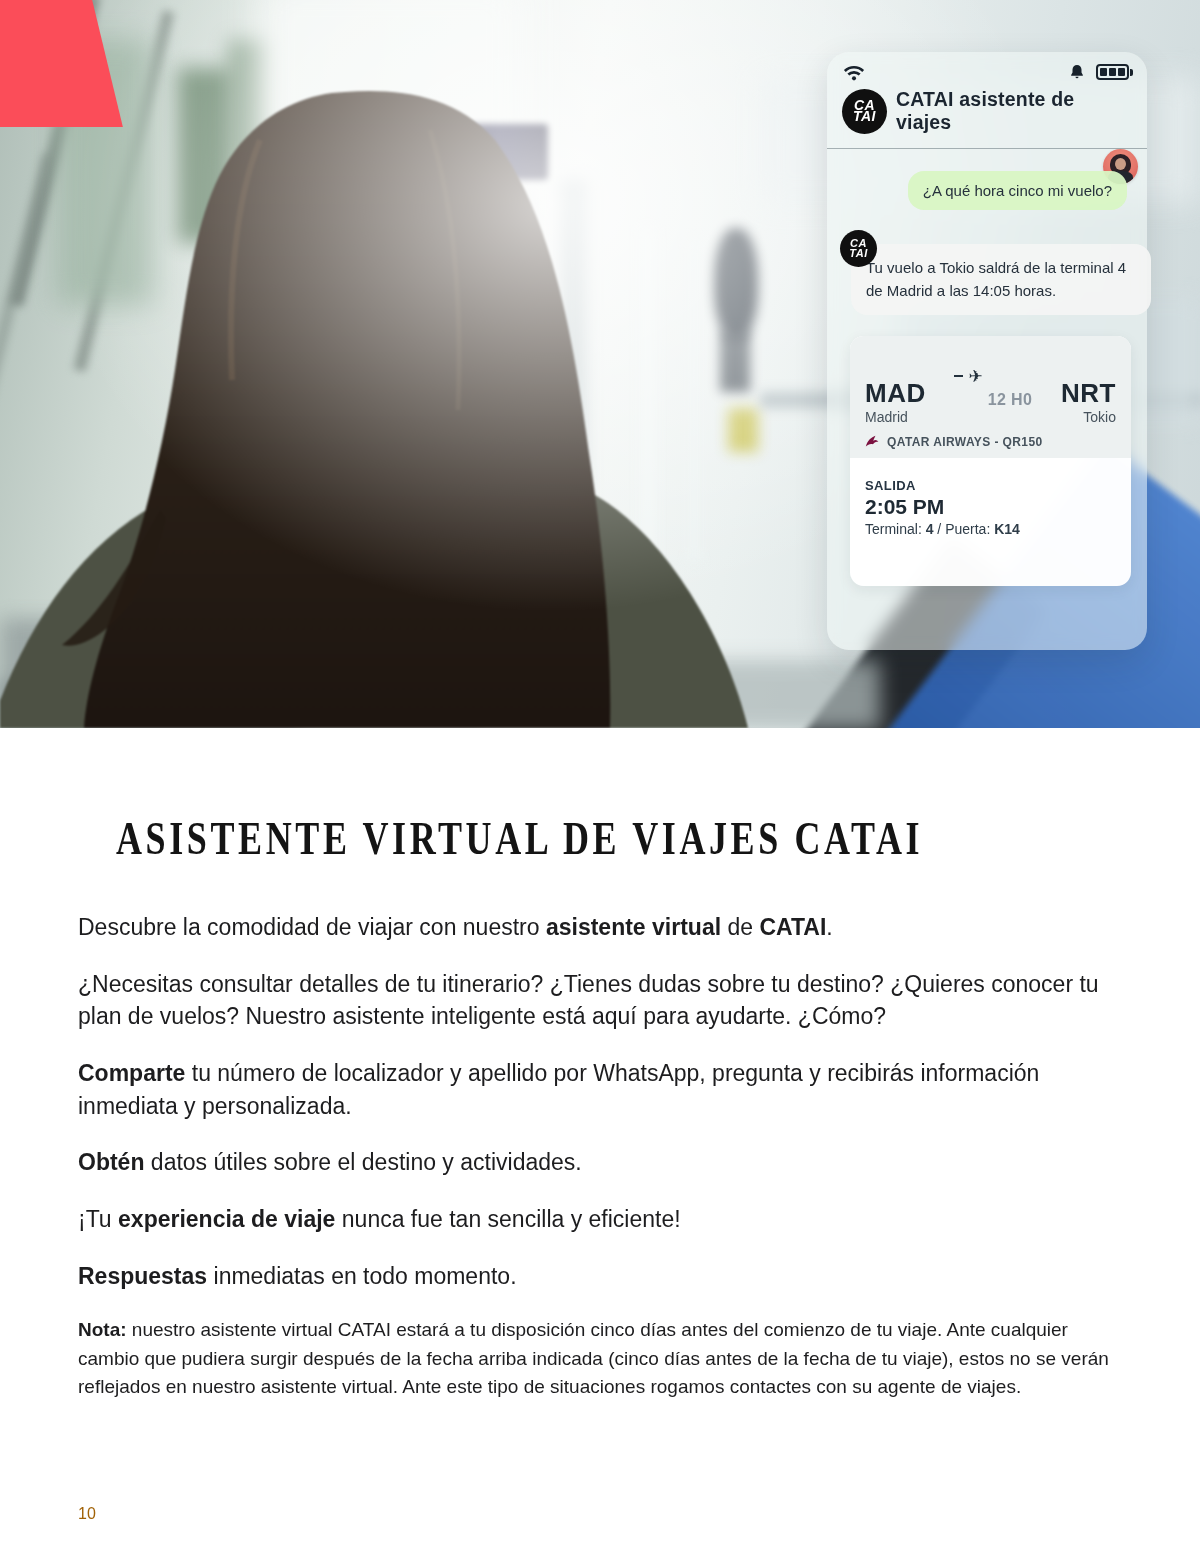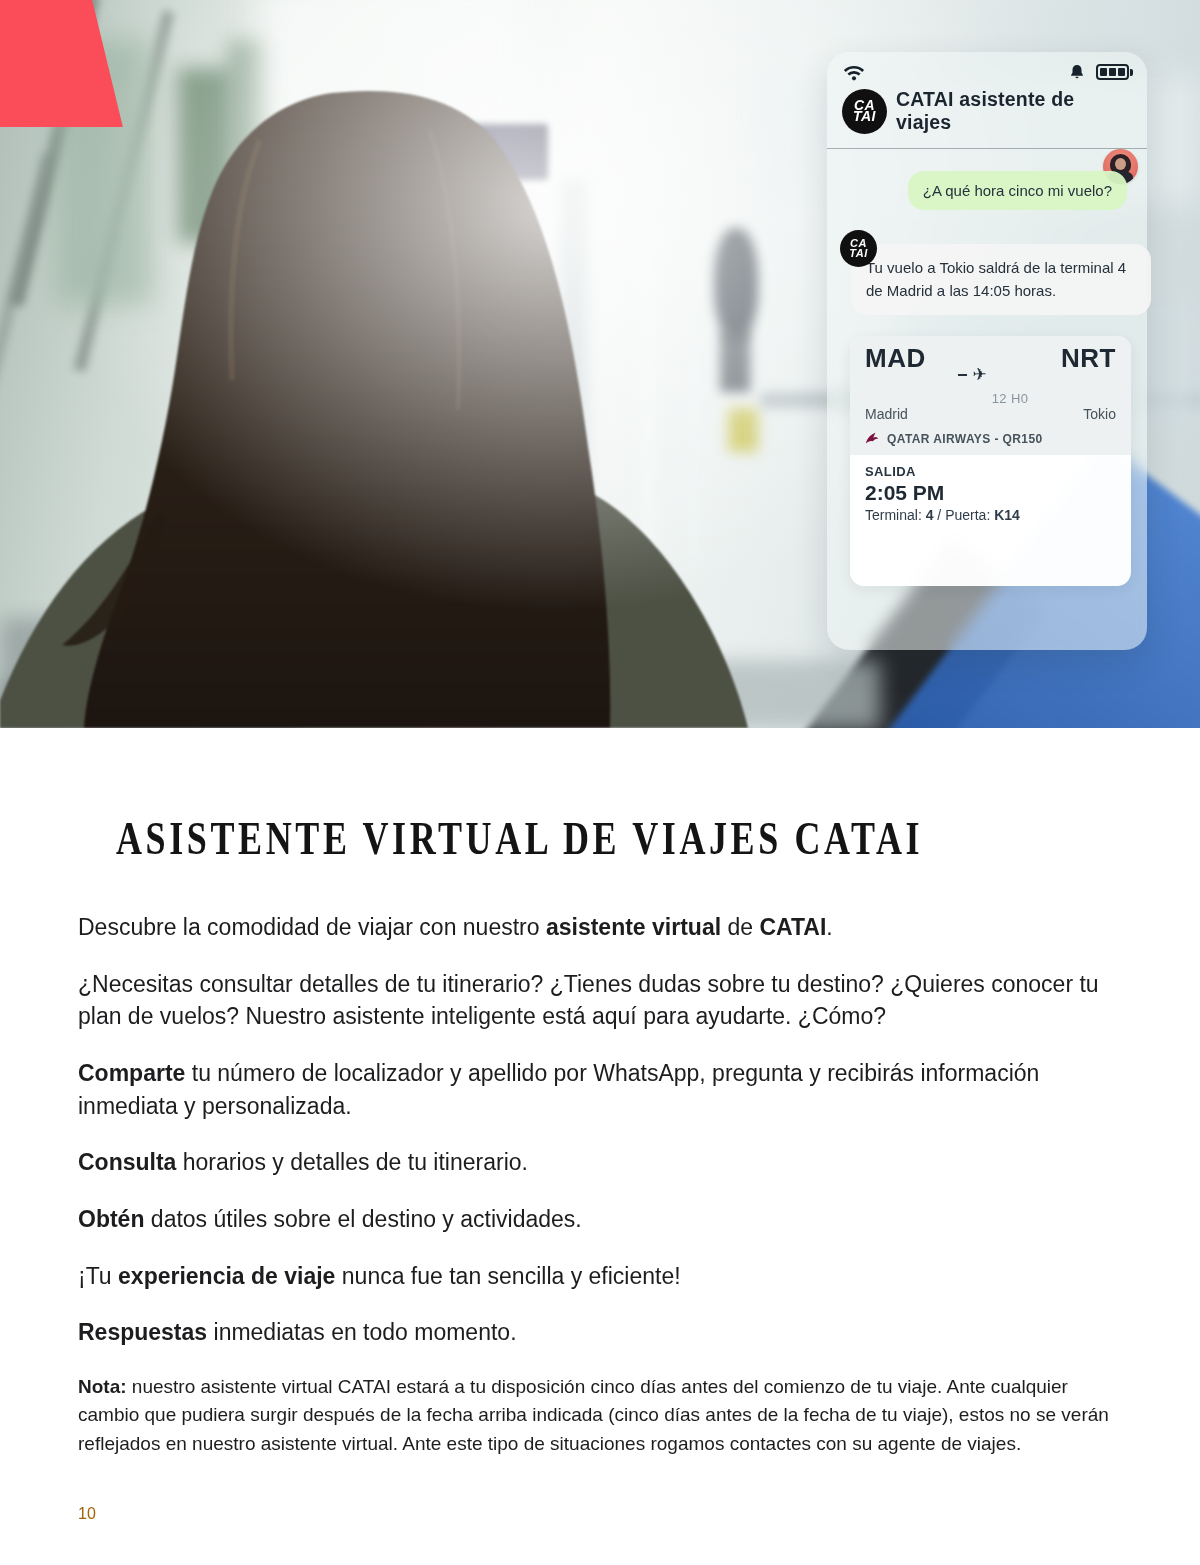--- a/index.html
+++ b/index.html
@@ -69,30 +69,30 @@
   .avatar-bot .l1, .avatar-bot .l2 { font-size:11px; }
 
   
   .card { position:absolute; left:23px; top:284px; width:281px; height:250px;
     background:rgba(255,255,255,0.97); border-radius:14px; overflow:hidden;
     box-shadow:0 4px 14px rgba(25,40,50,0.08); }
   .card-head { height:42px; padding:0 15px; display:flex; align-items:center; justify-content:space-between; }
   .card-date { font-size:16.5px; font-weight:700; color:#1f2933; }
   .card-status { font-size:14px; font-weight:700; color:#37b38d; letter-spacing:.5px; }
   .card-route { background:#edf1f1; padding:7px 15px 9px; }
-  .route-codes { display:flex; align-items:flex-start; justify-content:space-between; }
+  .route-codes { display:flex; align-items:flex-end; justify-content:space-between; }
   .route-code { font-size:26px; font-weight:800; color:#1e2933; letter-spacing:.5px; }
   .route-mid { display:flex; align-items:center; gap:5px; color:#23313d; }
   .route-mid .trail { width:9px; height:2px; background:#23313d; }
   .route-mid .plane { font-size:17px; line-height:1; }
-  .route-dur { font-size:13px; color:#8a949e; font-weight:400; letter-spacing:.4px;margin-top:48px; }
+  .route-dur { font-size:16px; color:#8a949e; font-weight:700; letter-spacing:.4px;margin-top:48px; }
   .route-cities { display:flex; justify-content:space-between; font-size:14px; color:#46525c; margin-top:0px; }
   .airline-row { display:flex; align-items:center; gap:7px; margin-top:9px; }
   .airline-name { font-size:12px; font-weight:700; color:#46525c; letter-spacing:.4px; }
-  .card-section { padding:9px 15px 2px; }
+  .card-section { padding:20px 15px 2px; }
   .sec-label { font-size:13px; font-weight:700; color:#273543; letter-spacing:.4px; }
   .sec-time { font-size:21px; font-weight:800; color:#1e2933; margin:2px 0 2px; }
   .sec-terminal { font-size:14px; color:#2f3d49; }
 
   
   .article { position:absolute; left:78px; top:728px; width:1046px; }
   .article h1 { font-family:"Liberation Serif", serif; font-weight:600; color:#141414;
     font-size:40px; letter-spacing:4px; margin:84px 0 0 38px; white-space:nowrap;
     transform:scale(.9,1.14); transform-origin:left top; }
   .body-copy { margin-top:52px; font-size:23px; line-height:1.42; color:#1d1d1f; }
@@ -235,21 +235,20 @@
     </div>
   </div>
 </div>
 
 <div class="article">
   <h1>ASISTENTE VIRTUAL DE VIAJES CATAI</h1>
   <div class="body-copy">
     <p><span>Descubre la comodidad de viajar con nuestro </span><b>asistente virtual</b><span> de </span><b>CATAI</b><span>.</span></p>
     <p><span>¿Necesitas consultar detalles de tu itinerario? ¿Tienes dudas sobre tu destino? ¿Quieres conocer tu plan de vuelos? Nuestro asistente inteligente está aquí para ayudarte. ¿Cómo?</span></p>
     <p><b>Comparte</b><span> tu número de localizador y apellido por WhatsApp, pregunta y recibirás información inmediata y personalizada.</span></p>
-    <p><b>Consulta</b><span> horarios y detalles de tu itinerario.</span></p>
     <p><b>Obtén</b><span> datos útiles sobre el destino y actividades.</span></p>
     <p><span>¡Tu </span><b>experiencia de viaje</b><span> nunca fue tan sencilla y eficiente!</span></p>
     <p><b>Respuestas</b><span> inmediatas en todo momento.</span></p>
     <p class="note"><b>Nota:</b><span> nuestro asistente virtual CATAI estará a tu disposición cinco días antes del comienzo de tu viaje. Ante cualquier cambio que pudiera surgir después de la fecha arriba indicada (cinco días antes de la fecha de tu viaje), estos no se verán reflejados en nuestro asistente virtual. Ante este tipo de situaciones rogamos contactes con su agente de viajes.</span></p>
   </div>
 </div>
 
 <div class="page-num">10</div>
 
 </body></html>

